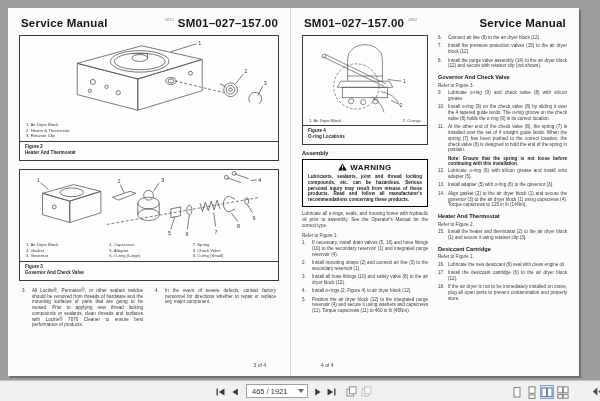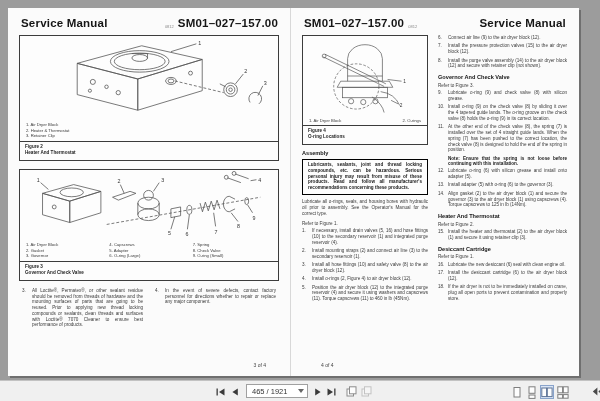--- a/index.html
+++ b/index.html
@@ -7,21 +7,21 @@
   body { font-family:"Liberation Sans", sans-serif; background:#9c9c9c; position:relative; overflow:hidden; }
   .app { position:absolute; inset:0; overflow:hidden; }
 
   
   .spread { position:absolute; left:8px; top:8px; width:571px; height:368px; background:#fbfbfb;
             box-shadow:2px 2px 0 0 #6f6f6f; display:flex; }
   .page { position:relative; height:100%; background:#fbfbfb; color:#333; }
   .page-left  { width:283px; border-right:1px solid #d8d8d8; }
   .page-right { width:287px; }
 
-  .hdr { display:flex; align-items:flex-end; padding:9px 12px 0 13px; }
+  .hdr { display:flex; align-items:flex-start; padding:9px 12px 0 13px; }
   .h-big { font-size:11.5px; font-weight:bold; color:#151515; letter-spacing:.2px; white-space:nowrap; }
   .h-code { font-size:4px; color:#8a8a8a; margin:0 4px; }
   .push { margin-left:auto; }
 
   
   .fig-box { border:1px solid #3c3c3c; background:#fdfdfd; }
   .fig-art { display:block; width:100%; }
   .fig-art text { font-size:5.5px; fill:#333; font-family:"Liberation Sans",sans-serif; }
   .fig-legend { padding:2px 6px 2px 6px; font-size:4.2px; line-height:1.35; color:#3a3a3a; }
   .fig-legend-cols { display:flex; gap:4px; padding:2px 6px; font-size:4.2px; line-height:1.35; color:#3a3a3a; }
@@ -248,20 +248,28 @@
             </div>
             <div class="fig-caption">
               <div>Figure 4</div>
               <div>O-ring Locations</div>
             </div>
           </div>
 
           <div class="h2">Assembly</div>
 
           <div class="warn-box">
+            <div class="warn-head">
+              <svg width="9" height="8" viewBox="0 0 9 8">
+                <path d="M4.5,0.4 L8.8,7.6 H0.2 Z" fill="#111"></path>
+                <rect x="4" y="2.4" width="1" height="2.7" fill="#fff"></rect>
+                <rect x="4" y="5.8" width="1" height="1" fill="#fff"></rect>
+              </svg>
+              <span>WARNING</span>
+            </div>
             <div class="warn-body">Lubricants, sealants, joint and thread locking compounds, etc. can be hazardous. Serious personal injury may result from misuse of these products. Read and follow all manufacturer's recommendations concerning these products.</div>
           </div>
 
           <div class="txt" style="margin-bottom:4px;">Lubricate all o-rings, seals, and housing bores with hydraulic oil prior to assembly. See the Operator's Manual for the correct type.</div>
           <div class="refer">Refer to Figure 1.</div>
 
           <div class="step">
             <span class="step-num">1.</span>
             <span class="step-text">If necessary, install drain valves (5, 16) and hose fittings (10) to the secondary reservoir (1) and integrated purge reservoir (4).</span>
           </div>

